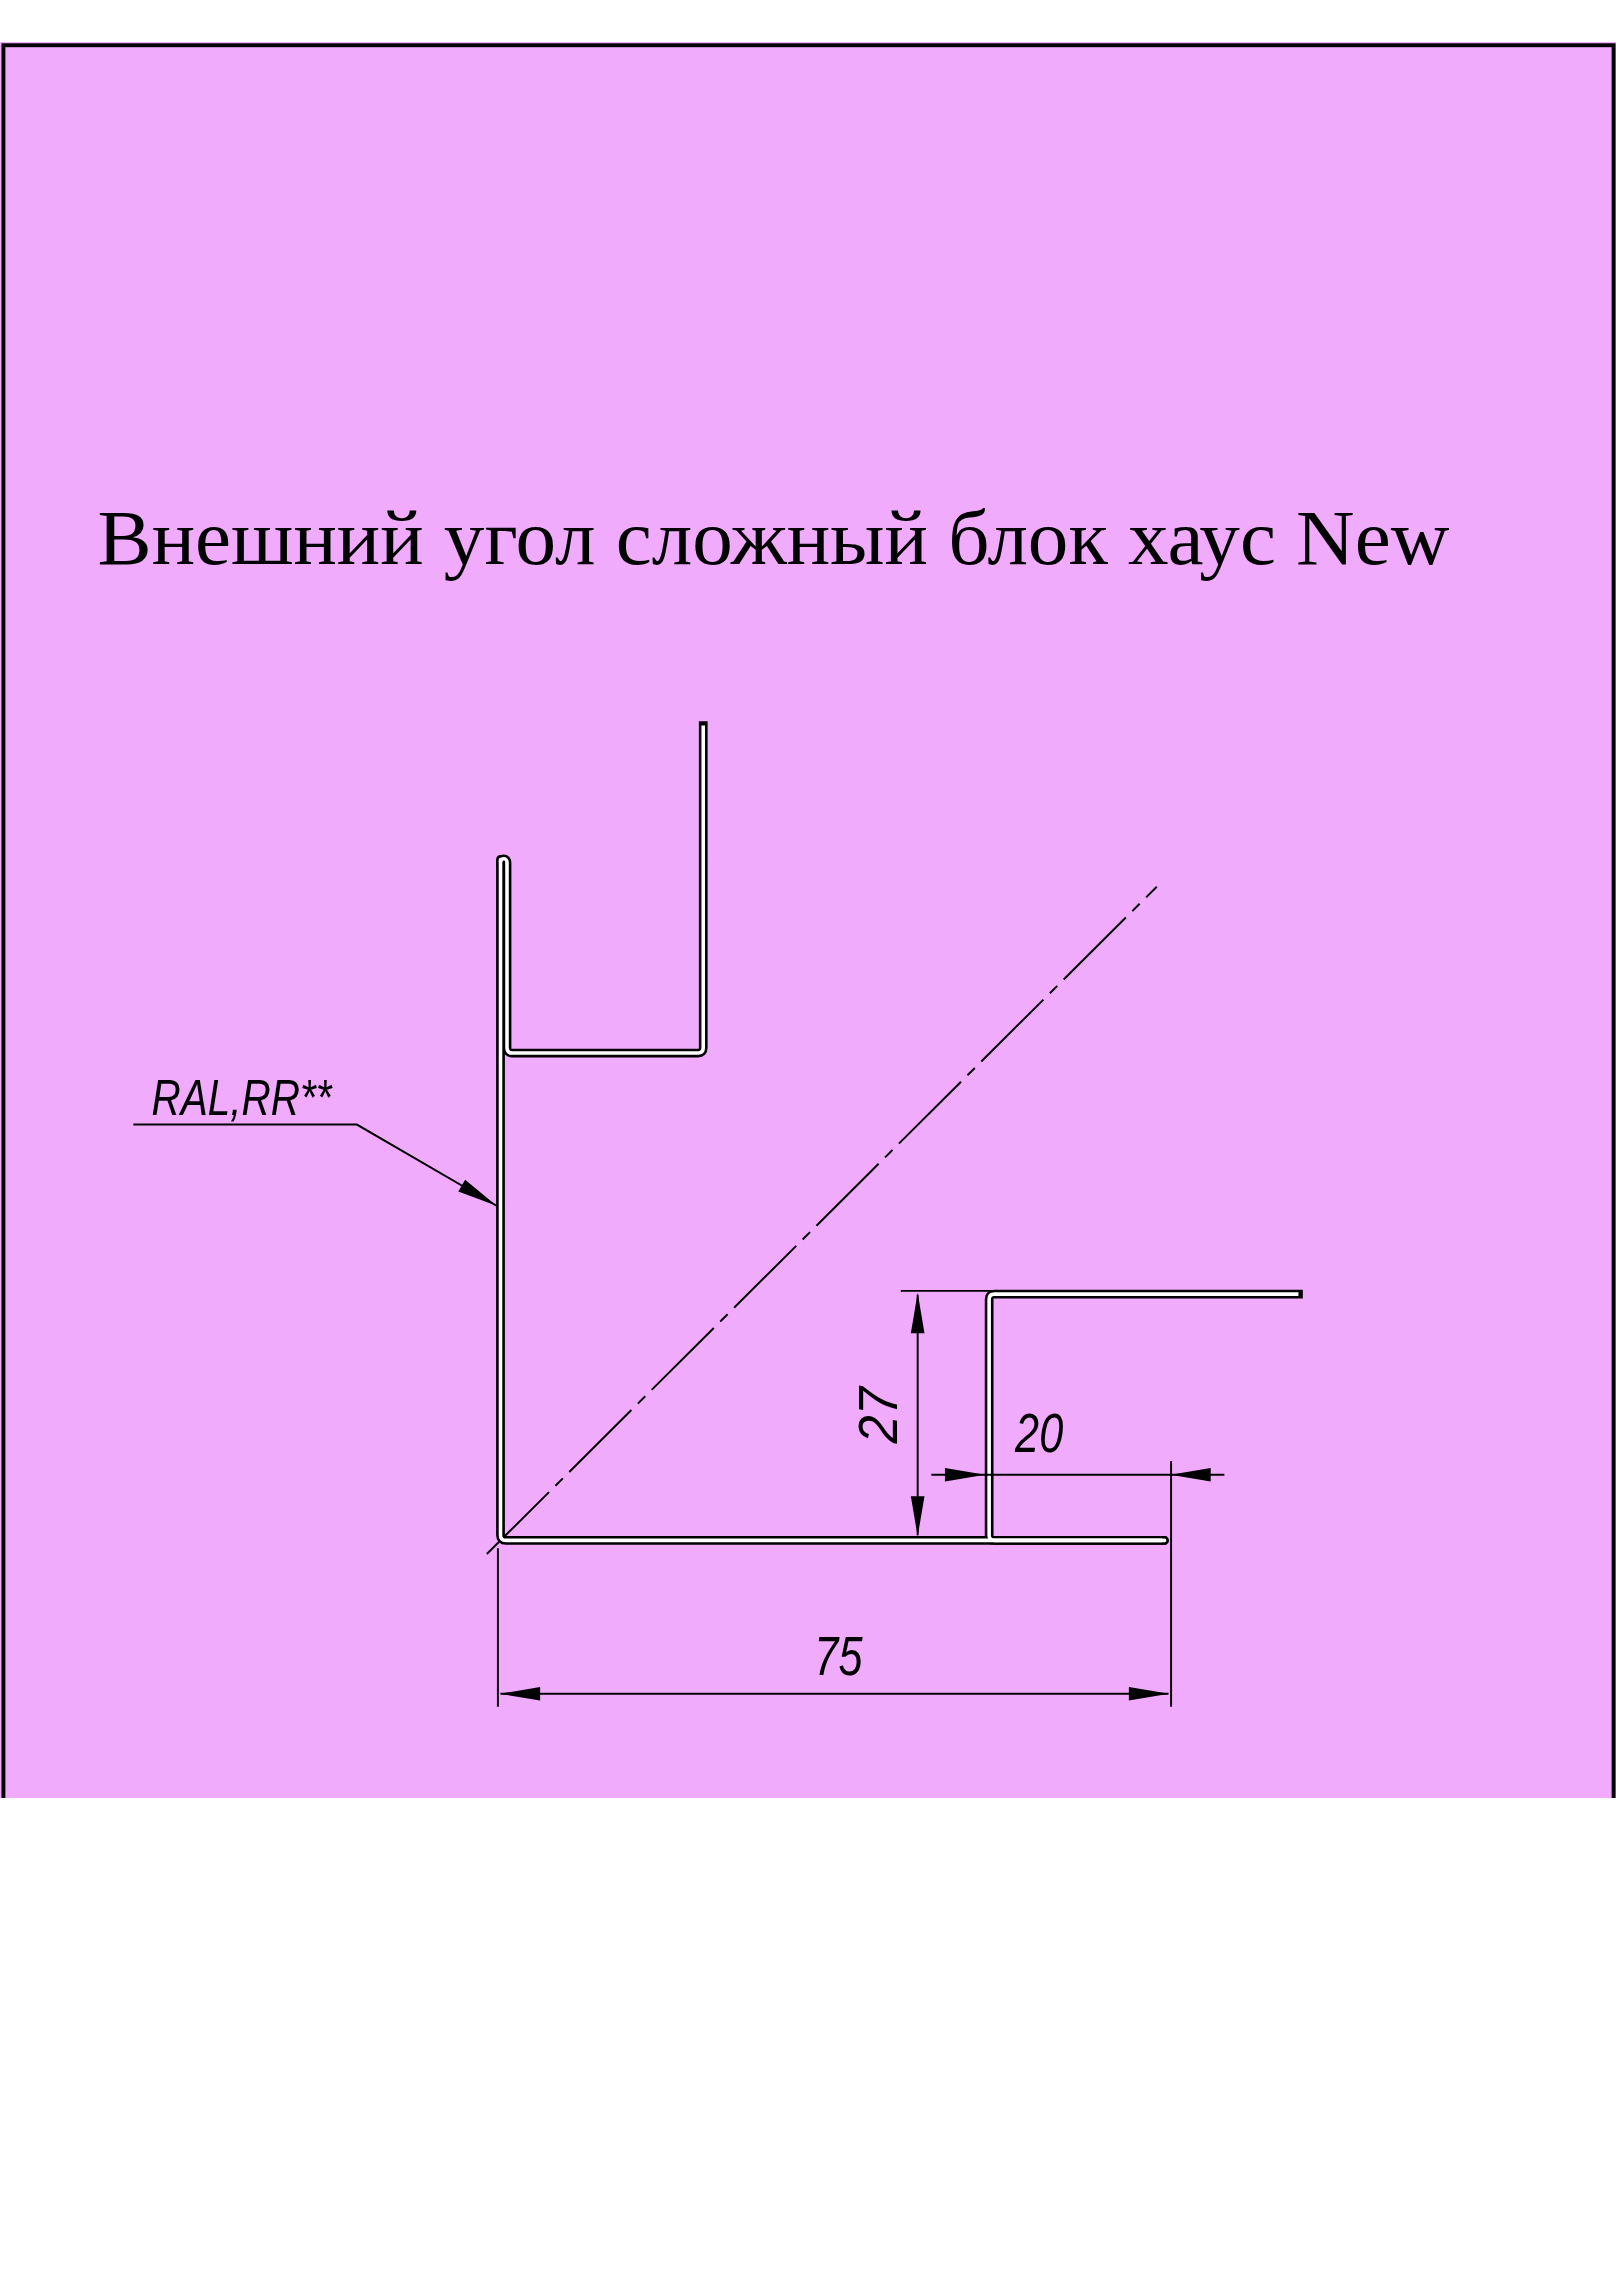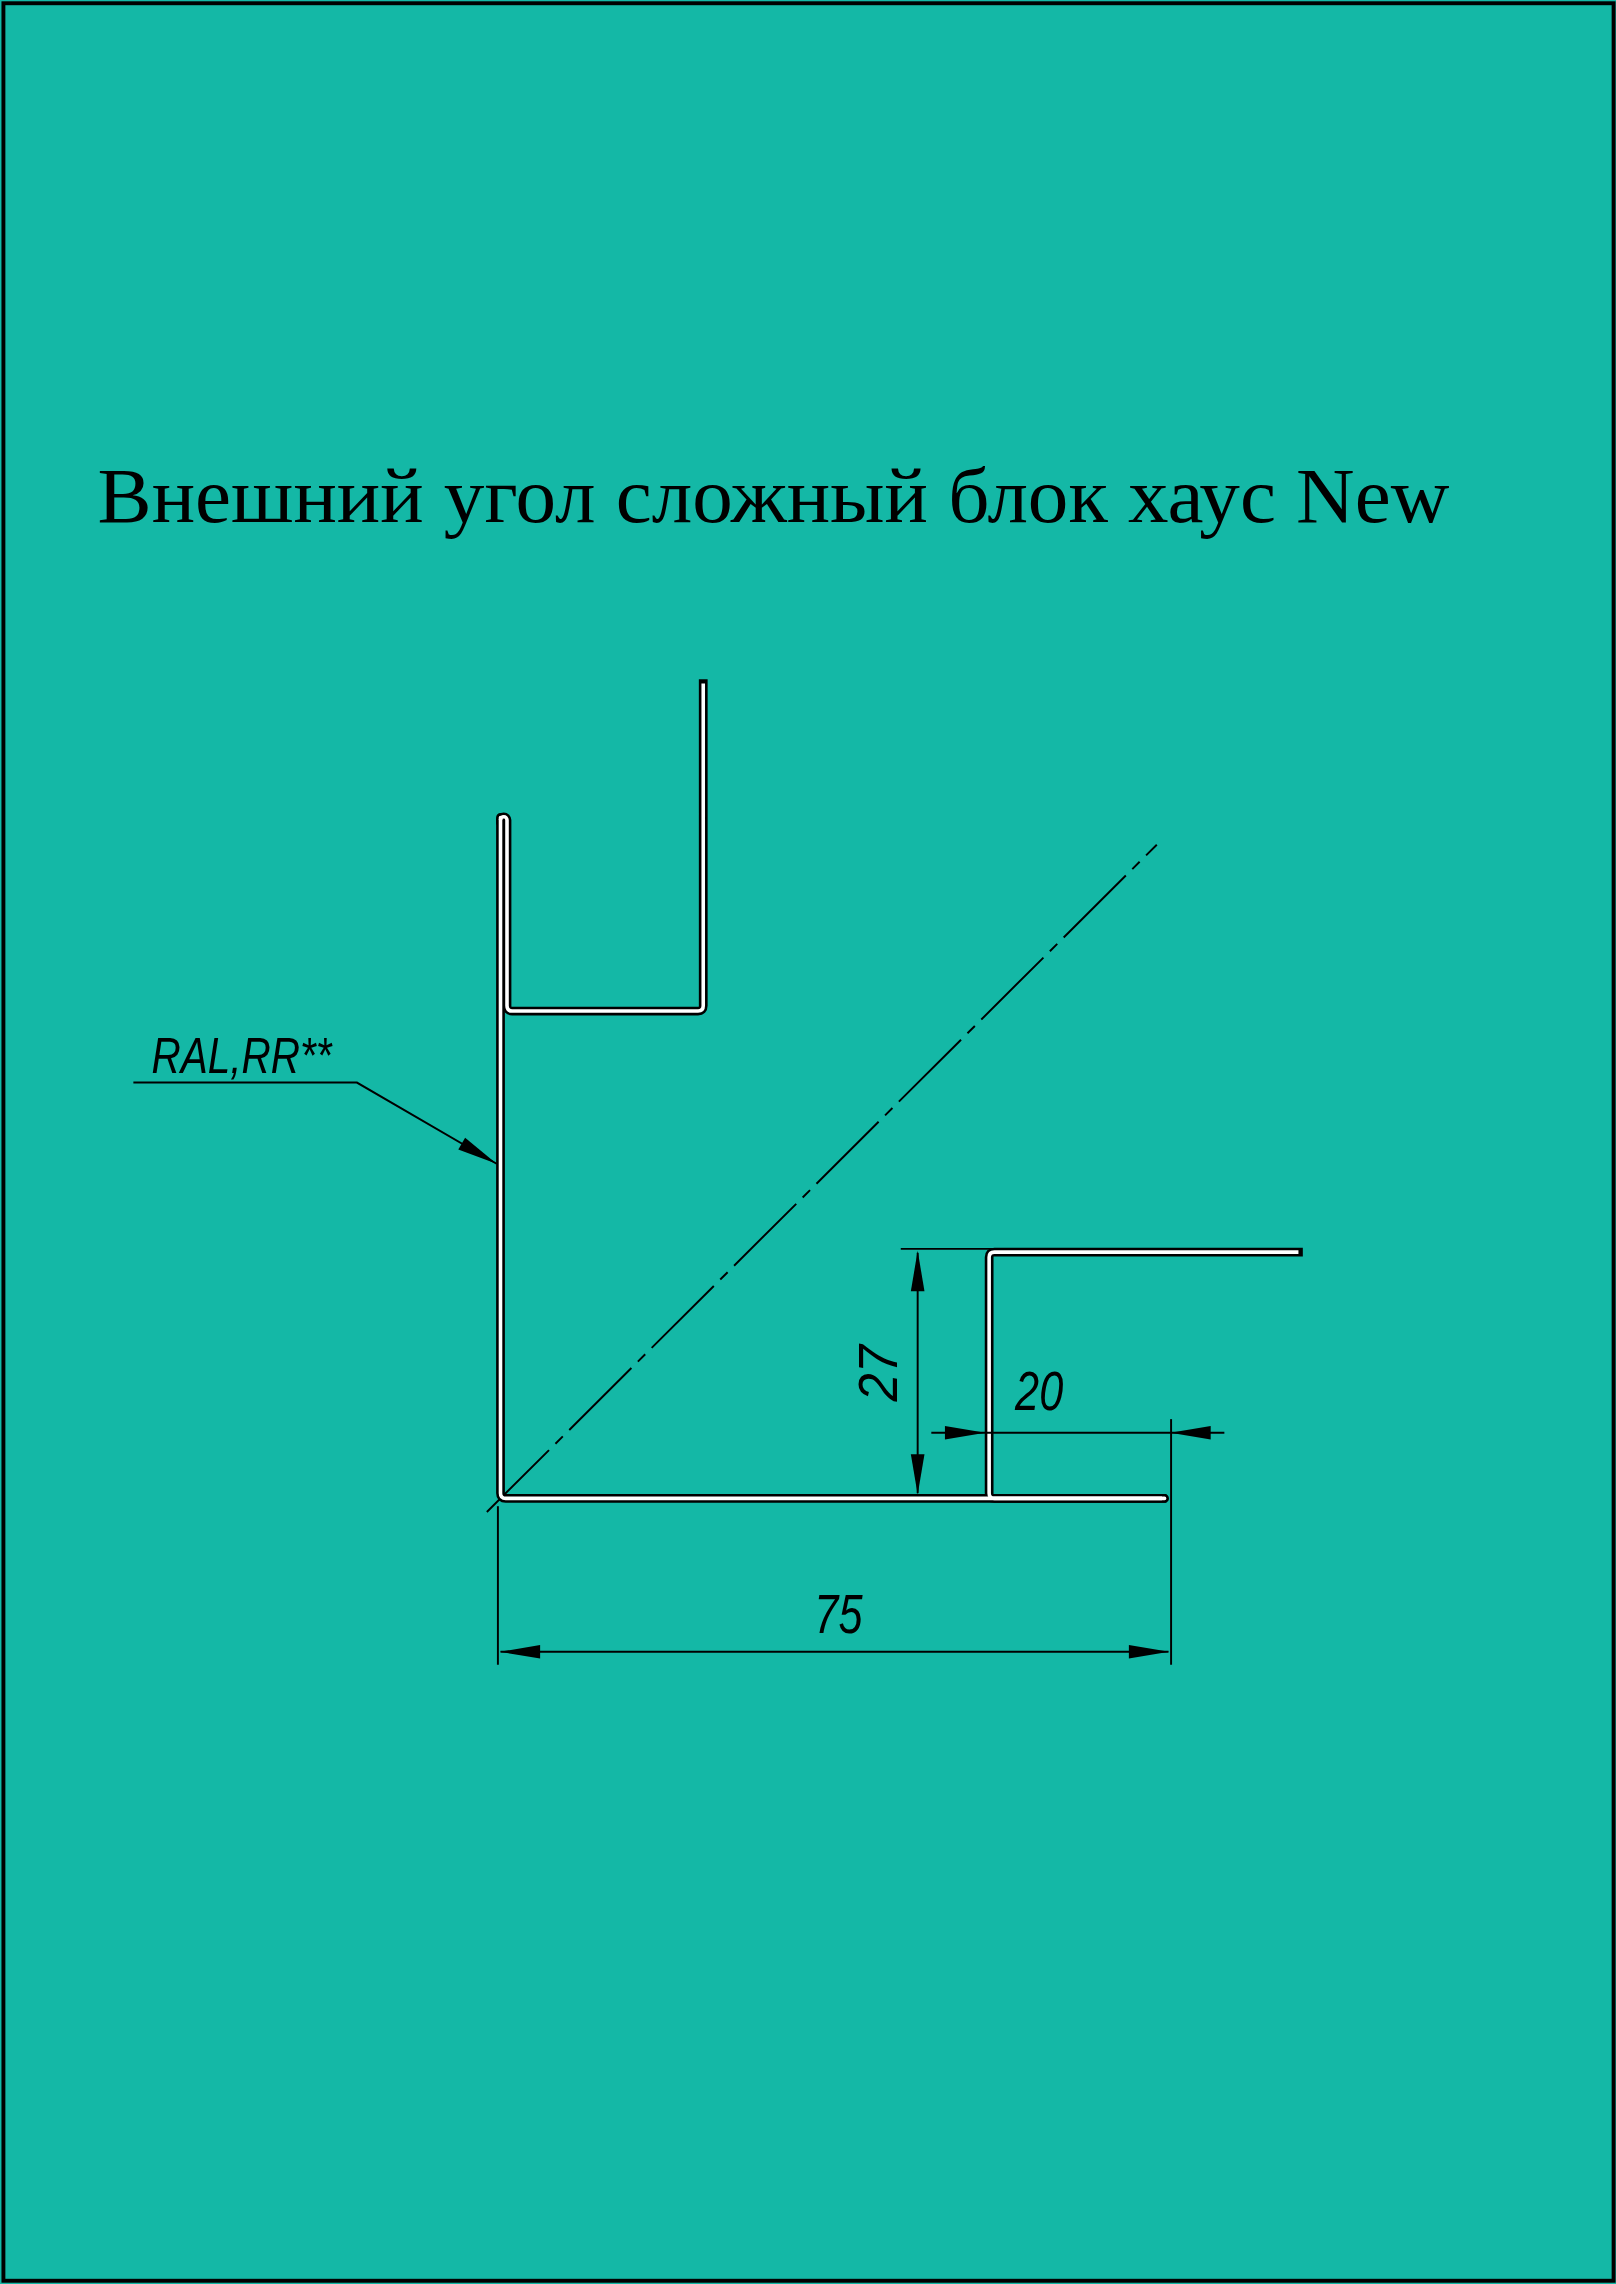--- a/index.html
+++ b/index.html
@@ -1,21 +1,22 @@
 <!DOCTYPE html>
 <html style="font-size:10.4px"><head>
 <meta charset="utf-8">
 <style>
   html,body{margin:0;padding:0;background:#ffffff;}
   .canvas{
     position:relative;
     width:1617px;
-    height:2284px;
-    background:#14b8a6;
+    height:1756px;
+    background:#f0abfc;
     font-family:"Liberation Sans", sans-serif;
+    margin-top:42px;
   }
   svg{position:absolute;left:0;top:0;}
   .title-text{
     font-family:"Liberation Serif", serif;
     font-size:120px;
     fill:#000000;
   }
   .dim-text{
     font-family:"Liberation Sans", sans-serif;
     font-style:italic;

